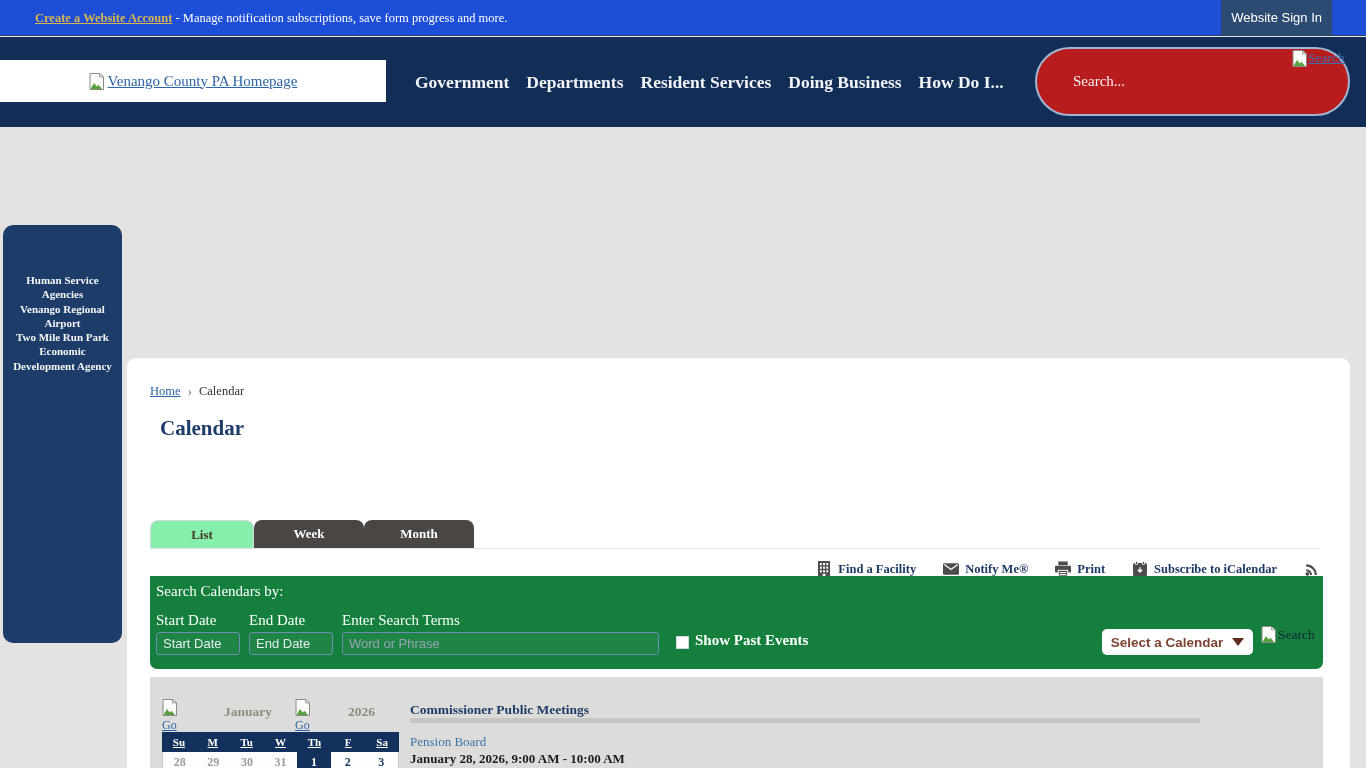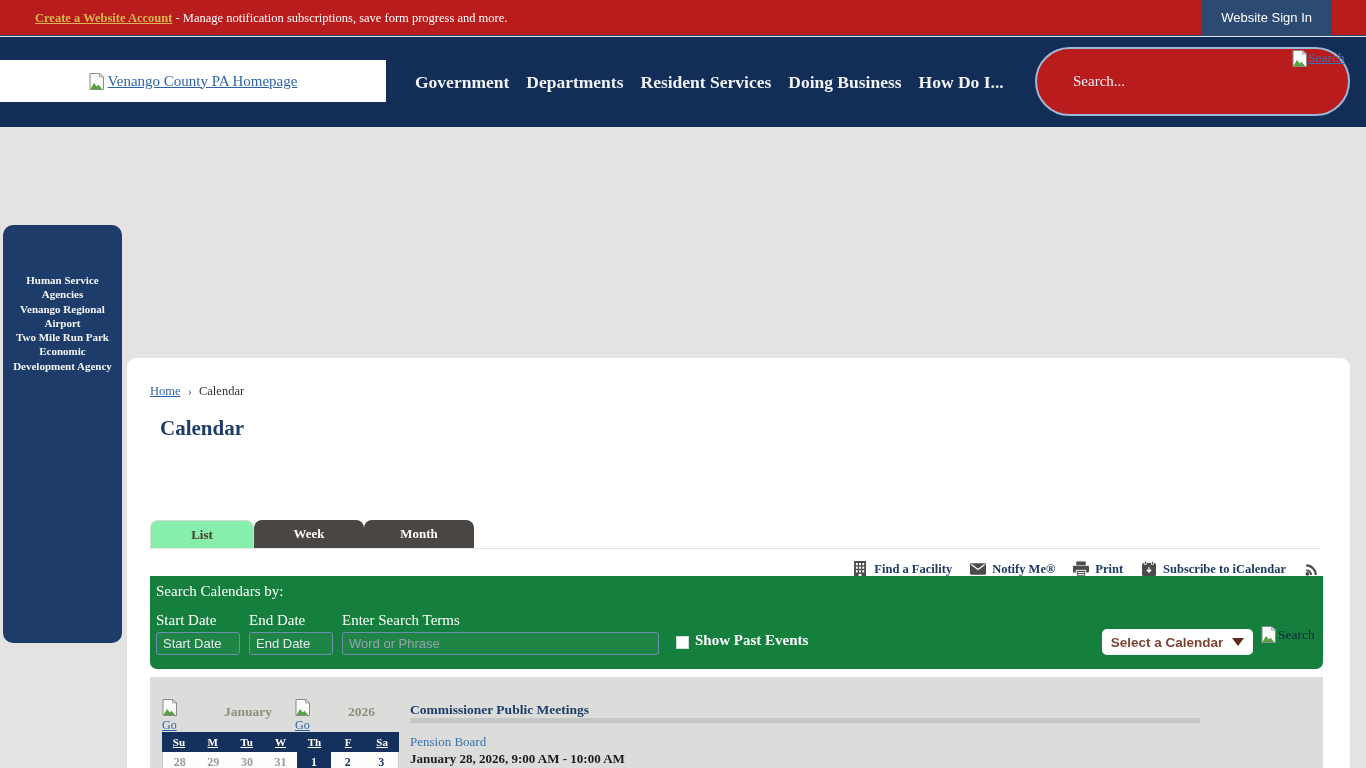--- a/index.html
+++ b/index.html
@@ -2,24 +2,24 @@
 <html><head>
 <meta charset="utf-8">
 <style>
   * { margin:0; padding:0; box-sizing:border-box; }
   html,body { width:1366px; height:768px; overflow:hidden; background:#e4e3e1;
               font-family:"Liberation Serif", serif; }
   .page { position:relative; width:1366px; height:768px; }
 
   
   .topbar { position:absolute; top:0; left:0; width:100%; height:36px;
-            background:#b91c1c; border-bottom:1px solid #24466e; }
+            background:#1d4ed8; border-bottom:1px solid #24466e; }
   .topbar-text { position:absolute; left:35px; top:0; line-height:36px; font-size:12.5px; color:#fff; }
   .account-link { color:#d9b64e; font-weight:bold; text-decoration:underline; cursor:pointer; }
-  .signin-btn { position:absolute; right:34px; top:0; height:36px; padding:0 20px;
+  .signin-btn { position:absolute; right:34px; top:0; height:36px; padding:0 10px;
                 background:#2d4a73; color:#fff; font-family:"Liberation Sans", sans-serif;
                 font-size:13px; line-height:36px; cursor:pointer; }
 
   
   .header { position:absolute; top:37px; left:0; width:100%; height:90px; background:#122e57; }
   .logo-box { position:absolute; left:0; top:23px; width:386px; height:42px; background:#fff;
               display:flex; align-items:center; justify-content:center; gap:4px; cursor:pointer; }
   .logo-text { color:#2d64a8; font-size:15px; text-decoration:underline; }
   .main-nav { position:absolute; left:391px; top:0; height:100%; display:flex; align-items:center; gap:17px;margin-left:24px; }
   .nav-item { color:#f2f4f8; font-weight:bold; font-size:17.5px; cursor:pointer; white-space:nowrap; }
@@ -55,21 +55,21 @@
   
   .tabs { position:absolute; left:23px; top:162px; display:flex; height:28px; }
   .tab { height:28px; line-height:28px; text-align:center; font-size:13px; font-weight:bold;
          border-radius:8px 8px 0 0; cursor:pointer; }
   .tab.active { width:104px; background:#86efac; color:#4a392c; border:1px solid #d8d8d8; border-bottom:none; }
   .tab.inactive { width:110px; background:#494644; color:#fff; }
 
   
   .toolbar { position:absolute; left:23px; right:30px; top:190px; height:41px;
              border-top:1px solid #e3e3e3; display:flex; justify-content:flex-end;
-             align-items:center; gap:18px; }
+             align-items:center; gap:27px; }
   .tool { display:flex; align-items:center; gap:6px; cursor:pointer; }
   .tool-label { color:#1d3a66; font-weight:bold; font-size:12.5px; }
   .ticon { width:16px; height:16px; }
 
   
   .search-panel { position:absolute; left:23px; top:218px; width:1173px; height:93px;
                   background:#15803d; border-radius:0 0 7px 7px; color:#fff; }
   .sp-heading { position:absolute; left:6px; top:7px; font-size:15px; }
   .sp-label { position:absolute; top:36px; font-size:15px; }
   .sp-input { position:absolute; top:56px; height:23px; background:rgba(255,255,255,0.04);

